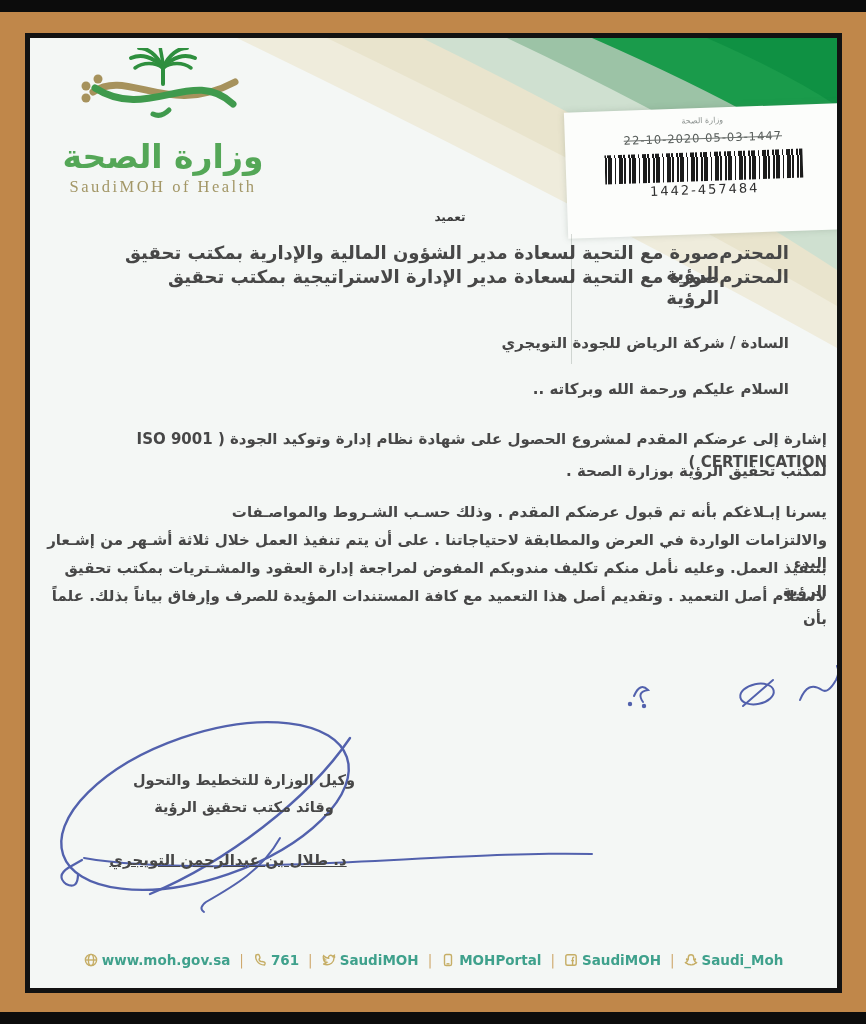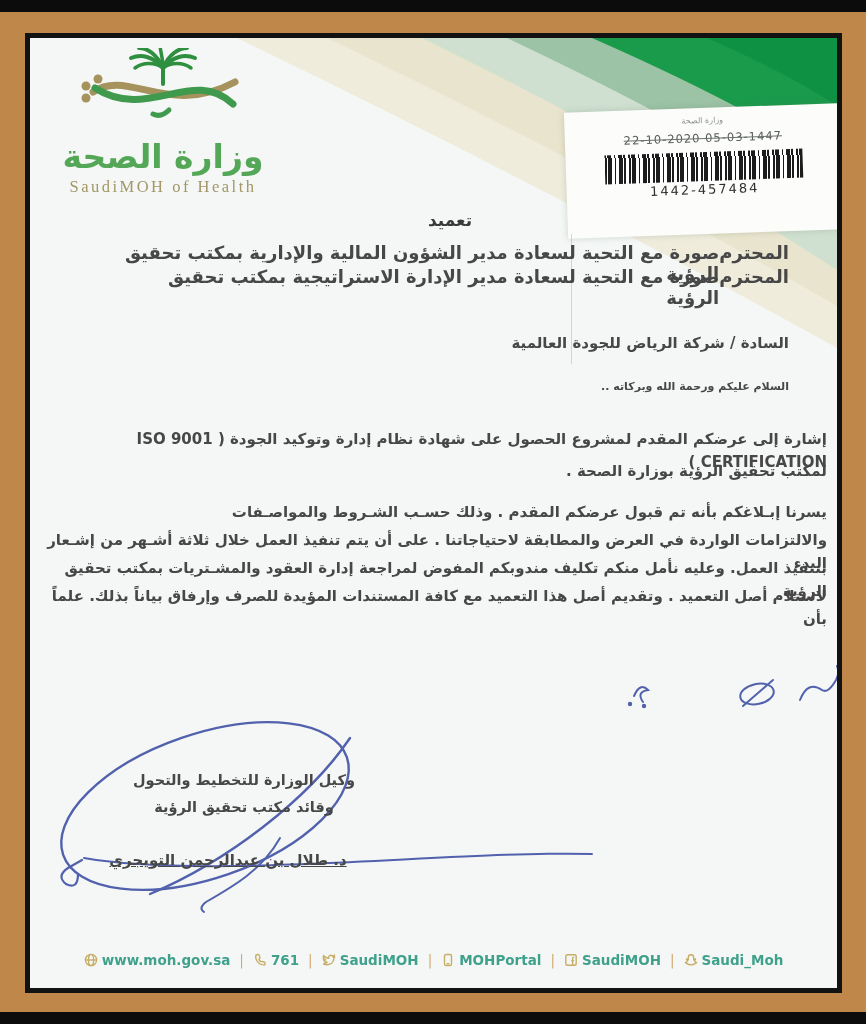--- a/index.html
+++ b/index.html
@@ -20,25 +20,25 @@
            transform:rotate(-2deg);box-shadow:0 0 6px rgba(90,110,95,.25);text-align:center;padding-top:8px;box-sizing:border-box;}
   .sticker .mini{font-size:8px;color:#8d9390;letter-spacing:1px;}
   .sticker .date{font-size:11.5px;color:#555b58;letter-spacing:1px;margin-top:6px;
                  text-decoration:line-through;text-decoration-color:#6a6f6c;}
   .barcode{width:198px;height:29px;margin:7px auto 0;
     background:repeating-linear-gradient(90deg,#1c1c1c 0 2px,#fff 2px 3px,#1c1c1c 3px 7px,#fff 7px 10px,#1c1c1c 10px 11px,#fff 11px 14px,#1c1c1c 14px 18px,#fff 18px 19px,#1c1c1c 19px 21px,#fff 21px 24px);}
   .sticker .num{font-size:13px;color:#2f2f2f;letter-spacing:2px;margin-top:1px;}
   
   .ar{direction:rtl;color:#474747;font-weight:600;}
   .heading{position:absolute;left:340px;top:172px;width:160px;text-align:center;
-           font-size:17px;font-weight:bold;color:#3a3a3a;}
+           font-size:12px;font-weight:bold;color:#3a3a3a;}
   .ccrow{position:absolute;left:86px;right:48px;display:flex;flex-direction:row-reverse;
          justify-content:space-between;font-size:18px;}
   .addressee{position:absolute;right:48px;top:296px;font-size:15px;font-weight:700;}
-  .greeting{position:absolute;right:48px;top:342px;font-size:11px;}
+  .greeting{position:absolute;right:48px;top:342px;font-size:15px;}
   .bline{position:absolute;right:10px;left:16px;text-align:right;font-size:15px;line-height:1.5;}
   .fold{position:absolute;left:541px;top:196px;width:1px;height:130px;background:rgba(110,125,115,.28);}
   
   .ink{position:absolute;left:0;top:0;pointer-events:none;}
   .sigtitle{position:absolute;left:92px;top:729px;width:244px;text-align:center;font-size:14.5px;line-height:1.85;}
   .signame{position:absolute;left:48px;top:813px;width:300px;text-align:center;font-size:15px;font-weight:700;text-decoration:underline;}
   
   .footer{position:absolute;left:0;right:0;bottom:20px;display:flex;justify-content:center;
           gap:9px;font-size:13.5px;font-weight:700;color:#3fa18c;}
   .fitem{display:flex;align-items:center;gap:4px;}
@@ -102,21 +102,21 @@
 
     <div class="ccrow ar" style="top:204px;">
       <span>صورة مع التحية لسعادة مدير الشؤون المالية والإدارية بمكتب تحقيق الرؤية</span>
       <span>المحترم</span>
     </div>
     <div class="ccrow ar" style="top:228px;">
       <span>صورة مع التحية لسعادة مدير الإدارة الاستراتيجية بمكتب تحقيق الرؤية</span>
       <span>المحترم</span>
     </div>
 
-    <div class="addressee ar">السادة /  شركة الرياض للجودة العالمية</div>
+    <div class="addressee ar">السادة /  شركة الرياض للجودة التويجري</div>
     <div class="greeting ar">السلام عليكم ورحمة الله وبركاته ..</div>
 
     <div class="bline ar" style="top:390px;">إشارة إلى عرضكم المقدم لمشروع الحصول على شهادة نظام إدارة وتوكيد الجودة ( ISO 9001 CERTIFICATION )</div>
     <div class="bline ar" style="top:422px;">لمكتب تحقيق الرؤية بوزارة الصحة .</div>
 
     <div class="bline ar" style="top:463px;">يسرنا إبـلاغكم بأنه تم قبول عرضكم المقدم . وذلك حسـب الشـروط والمواصـفات</div>
     <div class="bline ar" style="top:491px;">والالتزامات الواردة في العرض والمطابقة لاحتياجاتنا . على أن يتم تنفيذ العمل خلال ثلاثة أشـهر من إشـعار البدء</div>
     <div class="bline ar" style="top:519px;">بتنفيذ العمل. وعليه نأمل منكم تكليف مندوبكم المفوض لمراجعة إدارة العقود والمشـتريات بمكتب تحقيق الرؤية</div>
     <div class="bline ar" style="top:547px;">لاستلام أصل التعميد . وتقديم أصل هذا التعميد مع كافة المستندات المؤيدة للصرف وإرفاق بياناً بذلك. علماً بأن</div>
 

